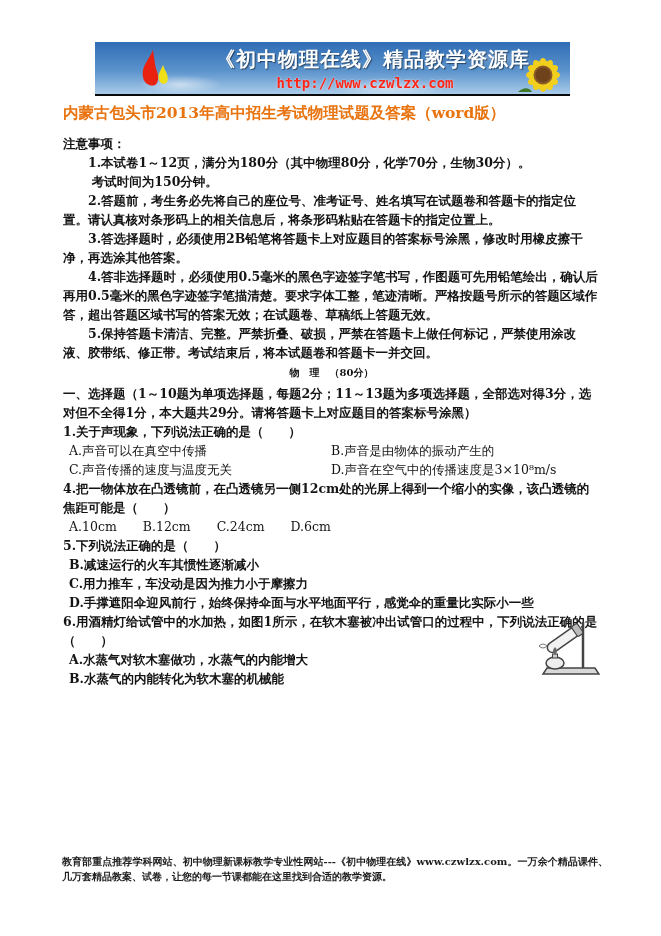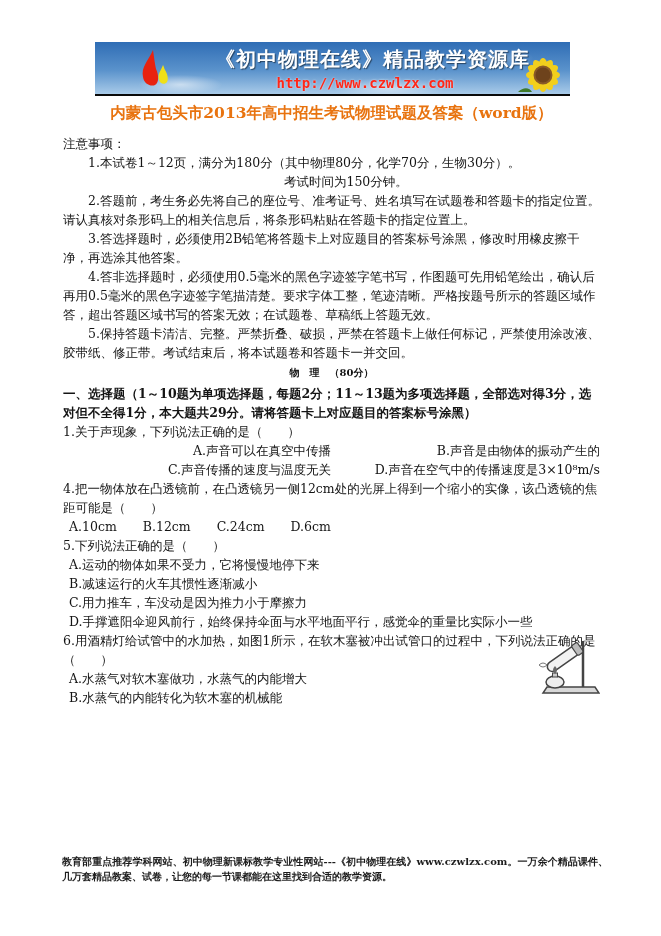--- a/index.html
+++ b/index.html
@@ -29,32 +29,32 @@
     text-shadow:0 0 2px rgba(255,255,255,.7);
   }
   .banner-logo { position:absolute; left:36px; top:5px; width:48px; height:44px; }
   .banner-flower { position:absolute; right:2px; bottom:-2px; width:52px; height:48px; }
   
   .content {
     position:absolute; left:63px; top:102px; width:537px; height:748px; overflow:hidden;
     font-size:12.5px; line-height:19px;
   }
   .doc-title {
-    text-align:center; font-weight:bold; font-size:15.5px; line-height:22px;
+    font-weight:bold; font-size:15.5px; line-height:22px;
     color:#e8730f; margin-bottom:10px; white-space:nowrap;
   }
-  p { margin:0; }
+  p { margin:0;font-weight:bold; }
   .indent { text-indent:2em; }
-  .indent-hang { padding-left:2.3em;text-align:center; }
+  .indent-hang { padding-left:2.3em; }
   .subject-heading { text-align:center; font-weight:bold; font-size:10px; line-height:22px; }
   .part-heading { font-weight:bold; }
   .question { margin:0; }
   .q6 { position:relative; }
   .opt-block { padding-left:6px; }
-  .opt-grid2 { display:grid; grid-template-columns:262px 1fr; padding-left:6px;text-align:right; }
+  .opt-grid2 { display:grid; grid-template-columns:262px 1fr; padding-left:6px; }
   .opt-inline { display:flex; padding-left:6px; }
   .opt-inline span { margin-right:26px; }
   .figure1 { position:absolute; left:460px; top:6px; width:92px; text-align:center; }
   
   .footer {
     position:absolute; left:62px; top:854px; width:546px;
     font-size:10px; font-weight:bold; line-height:15px; color:#1c1c1c;
     text-align:justify;
   }
 </style>
@@ -126,21 +126,20 @@
         <span>A.10cm</span>
         <span>B.12cm</span>
         <span>C.24cm</span>
         <span>D.6cm</span>
       </div>
     </div>
 
     <div class="question">
       <p>5.下列说法正确的是（　　）</p>
       <div class="opt-block">
-        <p>A.运动的物体如果不受力，它将慢慢地停下来</p>
         <p>B.减速运行的火车其惯性逐渐减小</p>
         <p>C.用力推车，车没动是因为推力小于摩擦力</p>
         <p>D.手撑遮阳伞迎风前行，始终保持伞面与水平地面平行，感觉伞的重量比实际小一些</p>
       </div>
     </div>
 
     <div class="question q6">
       <p>6.用酒精灯给试管中的水加热，如图1所示，在软木塞被冲出试管口的过程中，下列说法正确的是（　　）</p>
       <div class="opt-block">
         <p>A.水蒸气对软木塞做功，水蒸气的内能增大</p>

